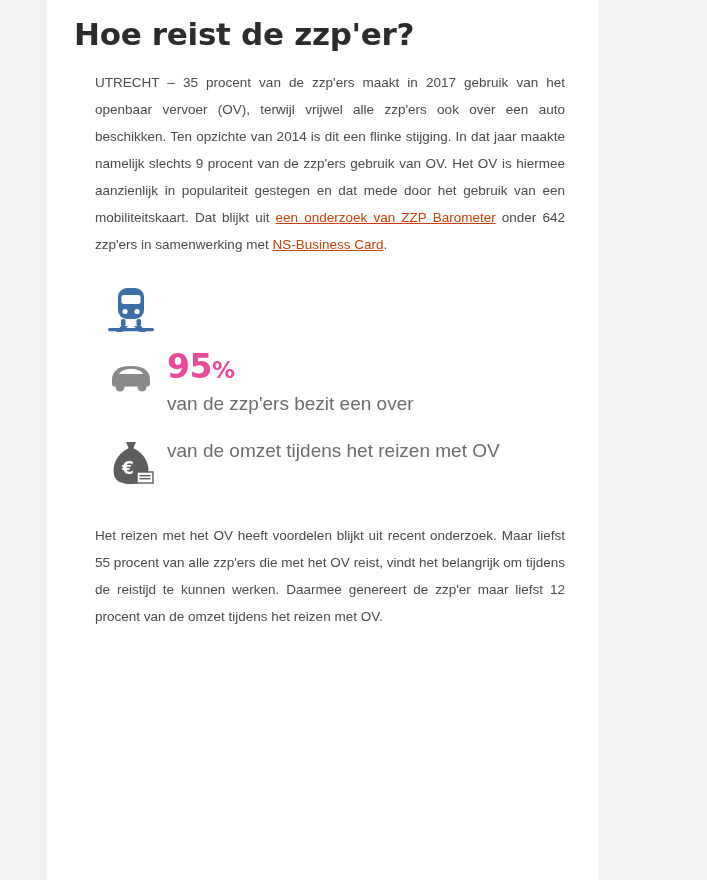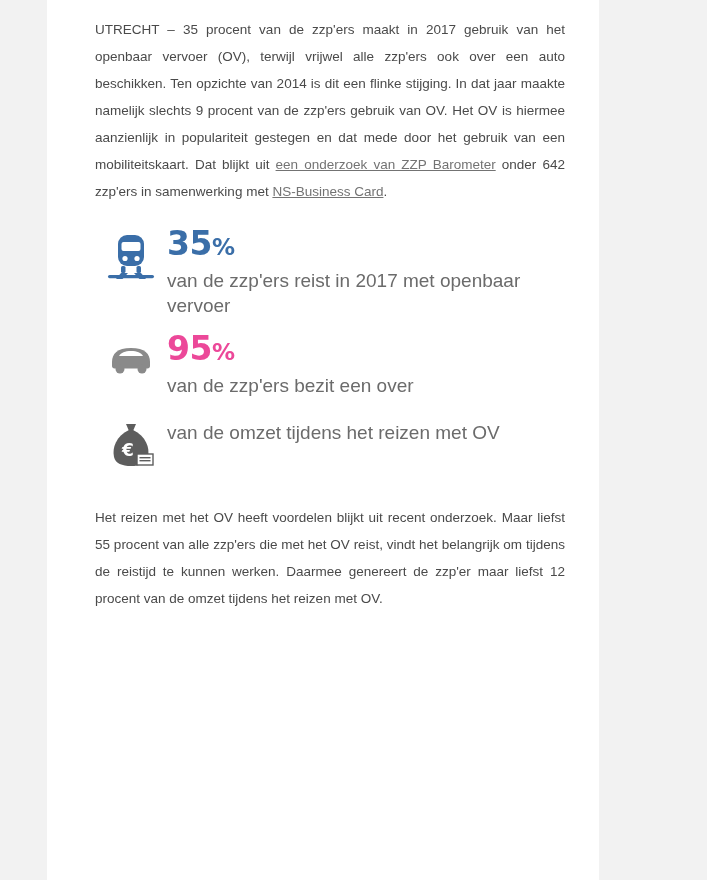--- a/index.html
+++ b/index.html
@@ -59,21 +59,21 @@
     line-height: 2.0;
     color: #4a4a4a;
     text-align: justify;
     margin: 16px 0 0 21px;
     width: 470px;
   }
   p.body-text.second {
     margin-top: 34px;
   }
   a.inline-link {
-    color: #737373;
+    color: #c2410c;
     text-decoration: underline;
   }
   .stats {
     margin: 22px 0 0 21px;
   }
   .stat-row {
     display: flex;
     align-items: flex-start;
     margin-bottom: 14px;
   }
@@ -109,20 +109,21 @@
   .grey { color: #ec4899; }
   .dark { color: #5d5d5d; }
 </style>
 </head>
 <body>
 
 <div class="page">
   <div class="sheet">
     <div class="content">
 
+      <h1 class="title">Hoe reist de zzp'er?</h1>
 
 
       <p class="body-text">
         <span>UTRECHT – 35 procent van de zzp'ers maakt in 2017 gebruik van het openbaar vervoer (OV), terwijl vrijwel alle zzp'ers ook over een auto beschikken. Ten opzichte van 2014 is dit een flinke stijging. In dat jaar maakte namelijk slechts 9 procent van de zzp'ers gebruik van OV. Het OV is hiermee aanzienlijk in populariteit gestegen en dat mede door het gebruik van een mobiliteitskaart. Dat blijkt uit </span><a class="inline-link" href="#">een onderzoek van ZZP Barometer</a><span> onder 642 zzp'ers in samenwerking met </span><a class="inline-link" href="#">NS-Business Card</a><span>.</span>
       </p>
 
       <div class="stats">
 
         <div class="stat-row">
           <div class="stat-icon">
@@ -132,24 +133,20 @@
                 <rect x="17.5" y="9" width="19" height="9" rx="2" ry="2" fill="#ffffff"></rect>
                 <circle cx="21" cy="25.5" r="2.6" fill="#ffffff"></circle>
                 <circle cx="33" cy="25.5" r="2.6" fill="#ffffff"></circle>
                 <rect x="17" y="33" width="4.5" height="7" rx="1.6"></rect>
                 <rect x="32.5" y="33" width="4.5" height="7" rx="1.6"></rect>
                 <rect x="4" y="42" width="46" height="3.2" rx="1.6"></rect>
                 <polygon points="17,40 24,40 18.5,46 12,46"></polygon>
                 <polygon points="30,40 37,40 42,46 35.5,46"></polygon>
               </g>
             </svg>
-          </div>
-          <div class="stat-body">
-            <div class="stat-pct blue"><span>35</span><span class="sym">%</span></div>
-            <div class="stat-desc">van de zzp'ers reist in 2017 met openbaar vervoer</div>
           </div>
         </div>
 
         <div class="stat-row">
           <div class="stat-icon">
             <svg width="54" height="40" viewBox="0 0 54 40" aria-hidden="true">
               <g fill="#8a8a8a">
                 <path d="M8 24 C8 16 13 10 27 10 C41 10 46 16 46 24 L46 28 C46 29.5 45 30.5 43.5 30.5 L10.5 30.5 C9 30.5 8 29.5 8 28 Z"></path>
                 <path d="M15 18 C17 14.5 21 13 27 13 C33 13 37 14.5 39 18 Z" fill="#ffffff"></path>
                 <circle cx="16" cy="31" r="4.5"></circle>

